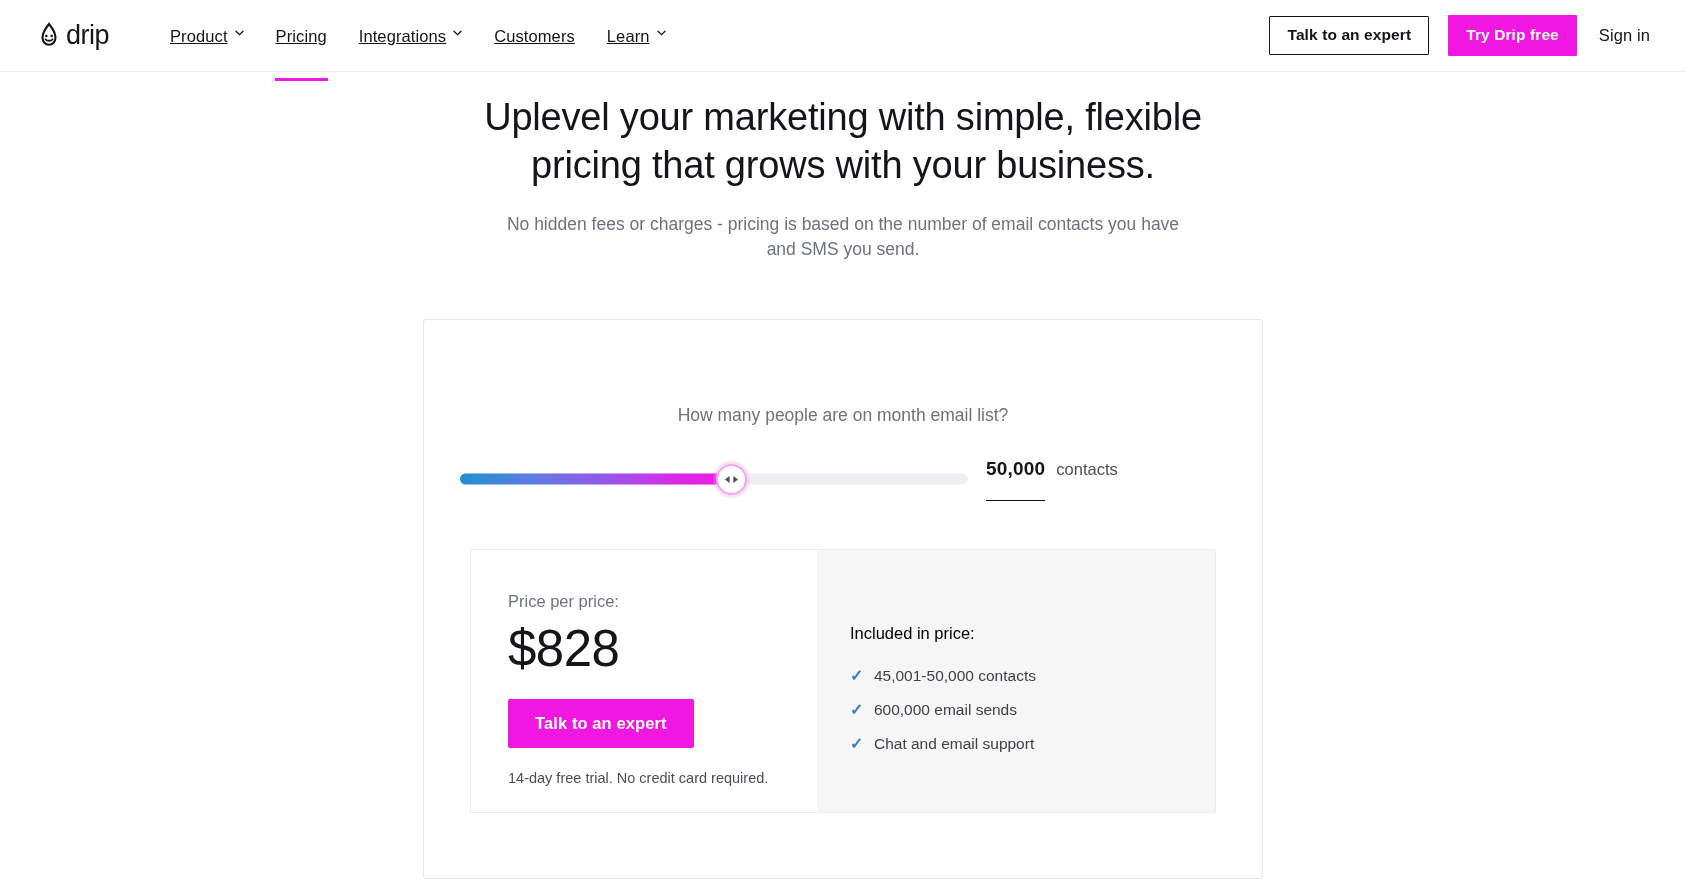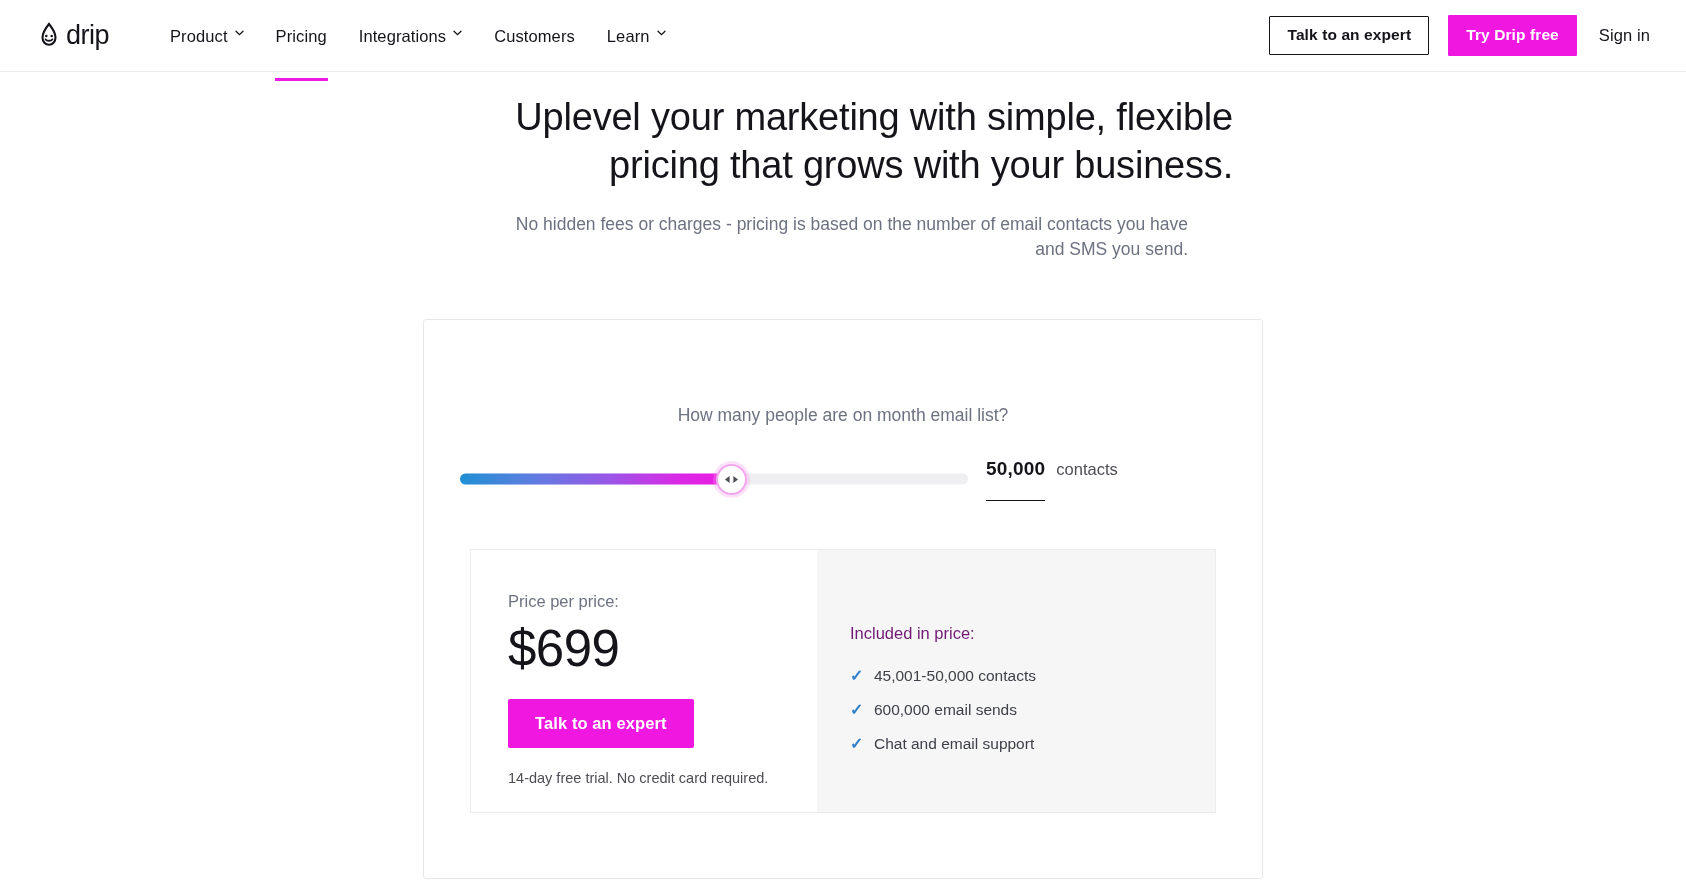--- a/index.html
+++ b/index.html
@@ -44,20 +44,21 @@
     gap: 7px;
     padding: 0 16px;
     font-size: 16.5px;
     color: #15141a;
     letter-spacing: 0.1px;
     position: relative;
     cursor: pointer;
     height: 72px;
     line-height: 72px;
     white-space: nowrap;
+    text-decoration: underline;
   }
   .nav-link .caret {
     display: inline-block;
     width: 9px;
     height: 9px;
     position: relative;
     top: -1px;
   }
   .nav-link .caret svg { display:block; }
   .nav-link.active .nav-text {
@@ -110,21 +111,21 @@
     margin-left: 22px;
     font-size: 16.5px;
     color: #15141a;
     cursor: pointer;
     letter-spacing: 0.1px;
     white-space: nowrap;
   }
 
   
   .hero {
-    text-align: right;
+    text-align: center;
     padding-top: 22px;
   }
   .hero h1 {
     font-size: 38px;
     line-height: 1.26;
     font-weight: 400;
     color: #15141a;
     letter-spacing: -0.2px;
     max-width: 780px;
     margin: 0 auto;
@@ -300,21 +301,21 @@
     font-size: 14.5px;
     color: #4d4d55;
   }
   .price-right {
     flex: 1 1 auto;
     background: #f6f6f7;
     padding: 74px 0 0 33px;
   }
   .inc-label {
     font-size: 16.5px;
-    color: #701a75;
+    color: #000000;
   }
   .inc-list {
     list-style: none;
     margin-top: 24px;
   }
   .inc-item {
     display: flex;
     align-items: center;
     gap: 11px;
     margin-bottom: 16px;
@@ -427,21 +428,21 @@
       <div class="slider-value">
         <span class="slider-number">50,000</span>
         <span class="slider-unit">contacts</span>
       </div>
     </div>
 
     <div class="price-panel">
 
       <div class="price-left">
         <div class="price-label">Price per price:</div>
-        <div class="price-amount">$699</div>
+        <div class="price-amount">$828</div>
         <button class="btn-cta">Talk to an expert</button>
         <div class="fine-print">14-day free trial. No credit card required.</div>
       </div>
 
       <div class="price-right">
         <div class="inc-label">Included in price:</div>
         <ul class="inc-list">
           <li class="inc-item">
             <span class="check" style="color: rgb(47, 128, 201);">✓</span>
             <span>45,001-50,000 contacts</span>

